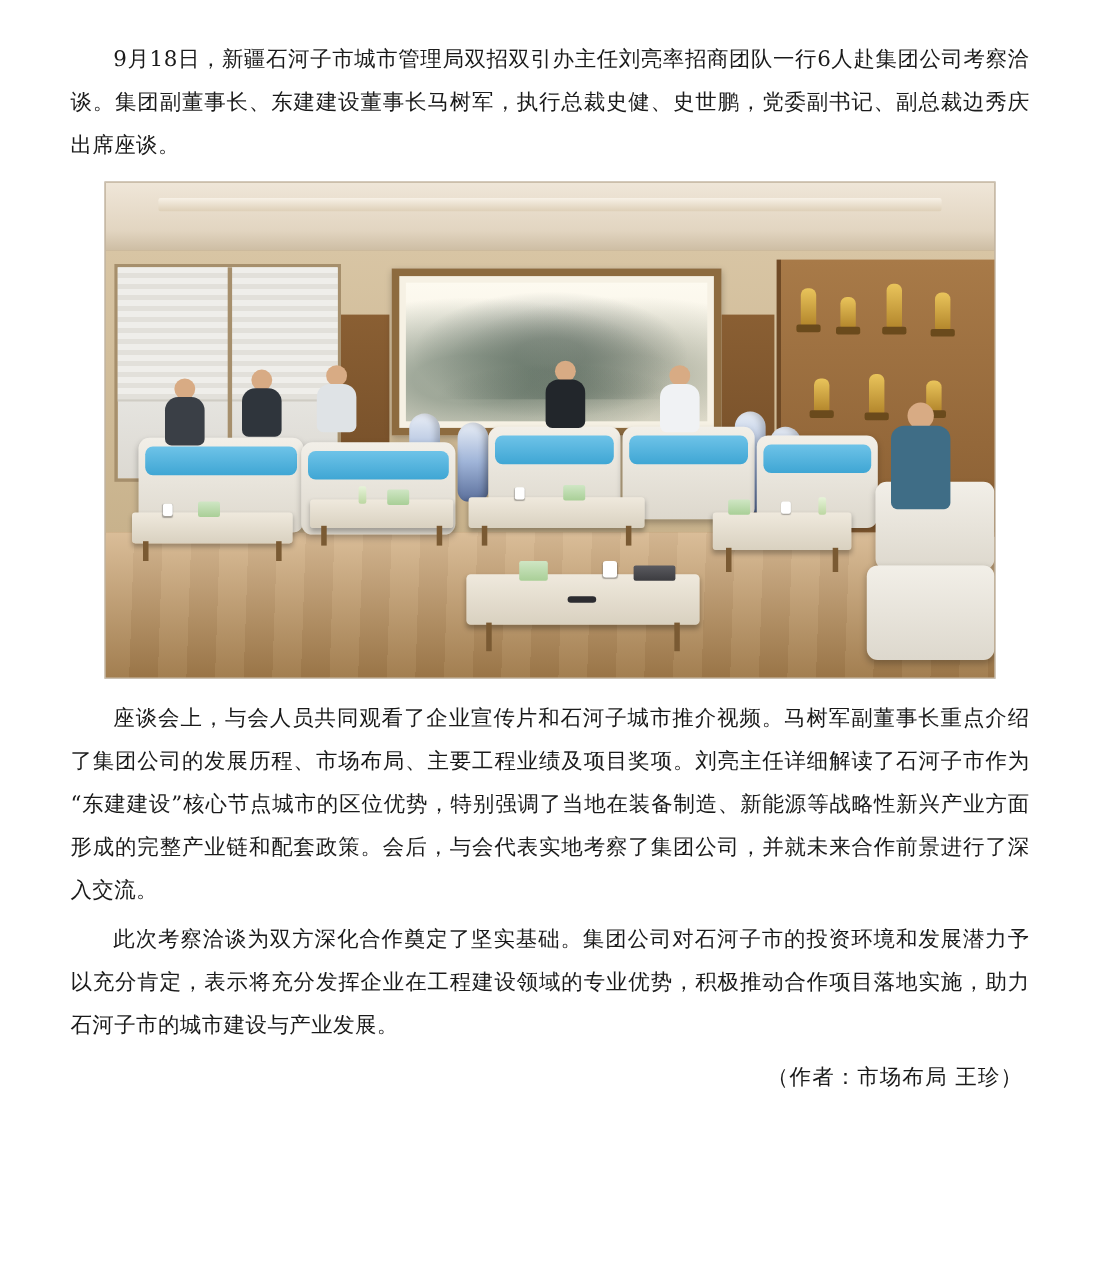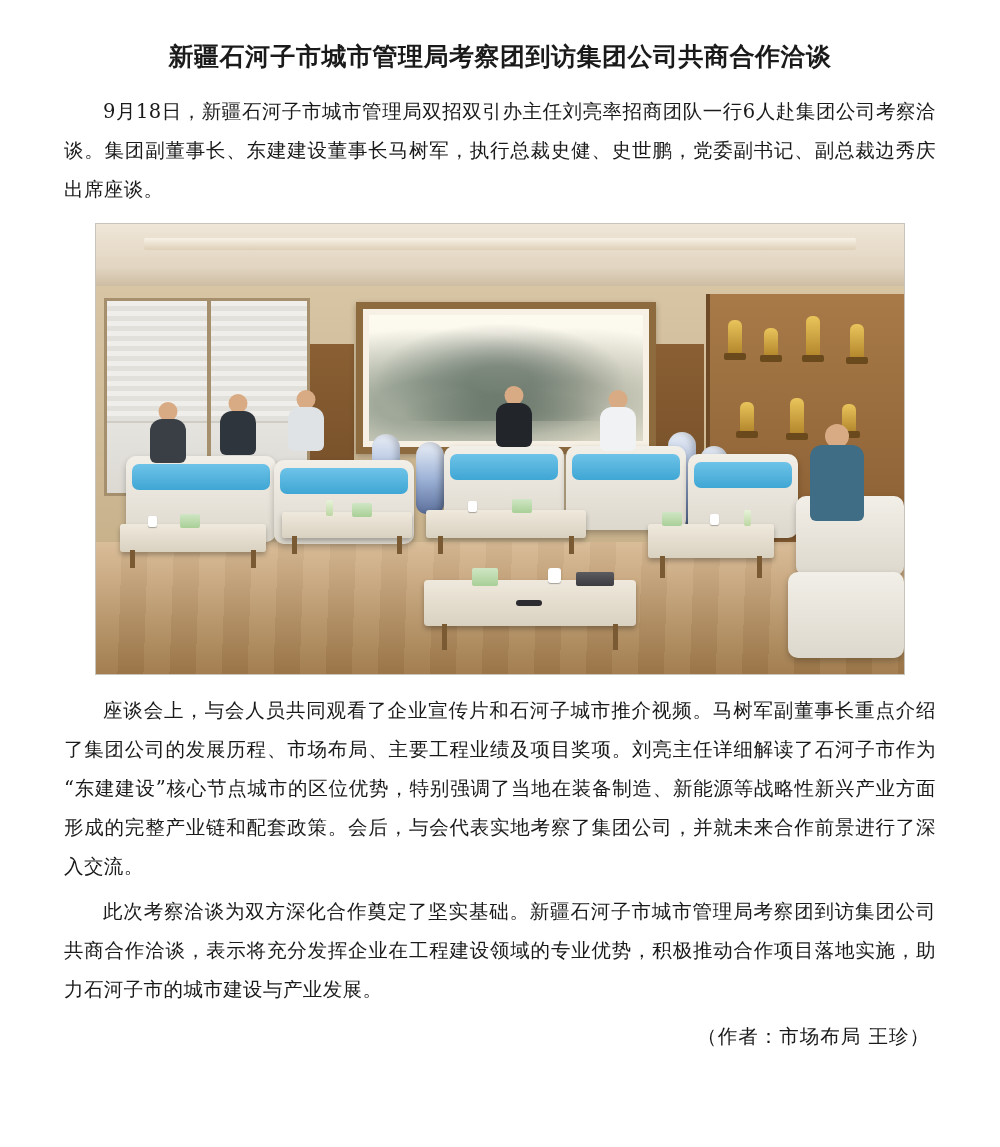--- a/index.html
+++ b/index.html
@@ -181,21 +181,20 @@
     font-size: 19.5px;
     letter-spacing: 1px;
     padding-right: 6px;
   }
 </style>
 </head>
 <body>
 
 <div class="page">
 
-  <h1 class="doc-title">新疆石河子市城市管理局考察团到访集团公司共商合作洽谈</h1>
 
   <p class="para">9月18日，新疆石河子市城市管理局双招双引办主任刘亮率招商团队一行6人赴集团公司考察洽谈。集团副董事长、东建建设董事长马树军，执行总裁史健、史世鹏，党委副书记、副总裁边秀庆出席座谈。</p>
 
   <div class="figure">
     <div class="photo">
       <div class="ceiling"></div>
       <div class="wall"></div>
 
       <div class="window">
         <div class="blind"></div>
@@ -302,16 +301,16 @@
         <div class="leg" style="left:12px; height:22px; bottom:-20px;"></div>
         <div class="leg" style="right:12px; height:22px; bottom:-20px;"></div>
         <div class="tissue" style="left:14px; top:-12px;"></div>
         <div class="cup" style="left:62px; top:-10px;"></div>
         <div class="bottle" style="left:96px; top:-14px;"></div>
       </div>
     </div>
   </div>
 
   <p class="para">座谈会上，与会人员共同观看了企业宣传片和石河子城市推介视频。马树军副董事长重点介绍了集团公司的发展历程、市场布局、主要工程业绩及项目奖项。刘亮主任详细解读了石河子市作为“东建建设”核心节点城市的区位优势，特别强调了当地在装备制造、新能源等战略性新兴产业方面形成的完整产业链和配套政策。会后，与会代表实地考察了集团公司，并就未来合作前景进行了深入交流。</p>
-  <p class="para">此次考察洽谈为双方深化合作奠定了坚实基础。新疆石河子市城市管理局考察团到访集团公司共商合作洽谈，表示将充分发挥企业在工程建设领域的专业优势，积极推动合作项目落地实施，助力石河子市的城市建设与产业发展。</p>
+  <p class="para">此次考察洽谈为双方深化合作奠定了坚实基础。集团公司对石河子市的投资环境和发展潜力予以充分肯定，表示将充分发挥企业在工程建设领域的专业优势，积极推动合作项目落地实施，助力石河子市的城市建设与产业发展。</p>
 
   <div class="signature">（作者：市场布局  王珍）</div>
 </div>
 
 </body></html>

